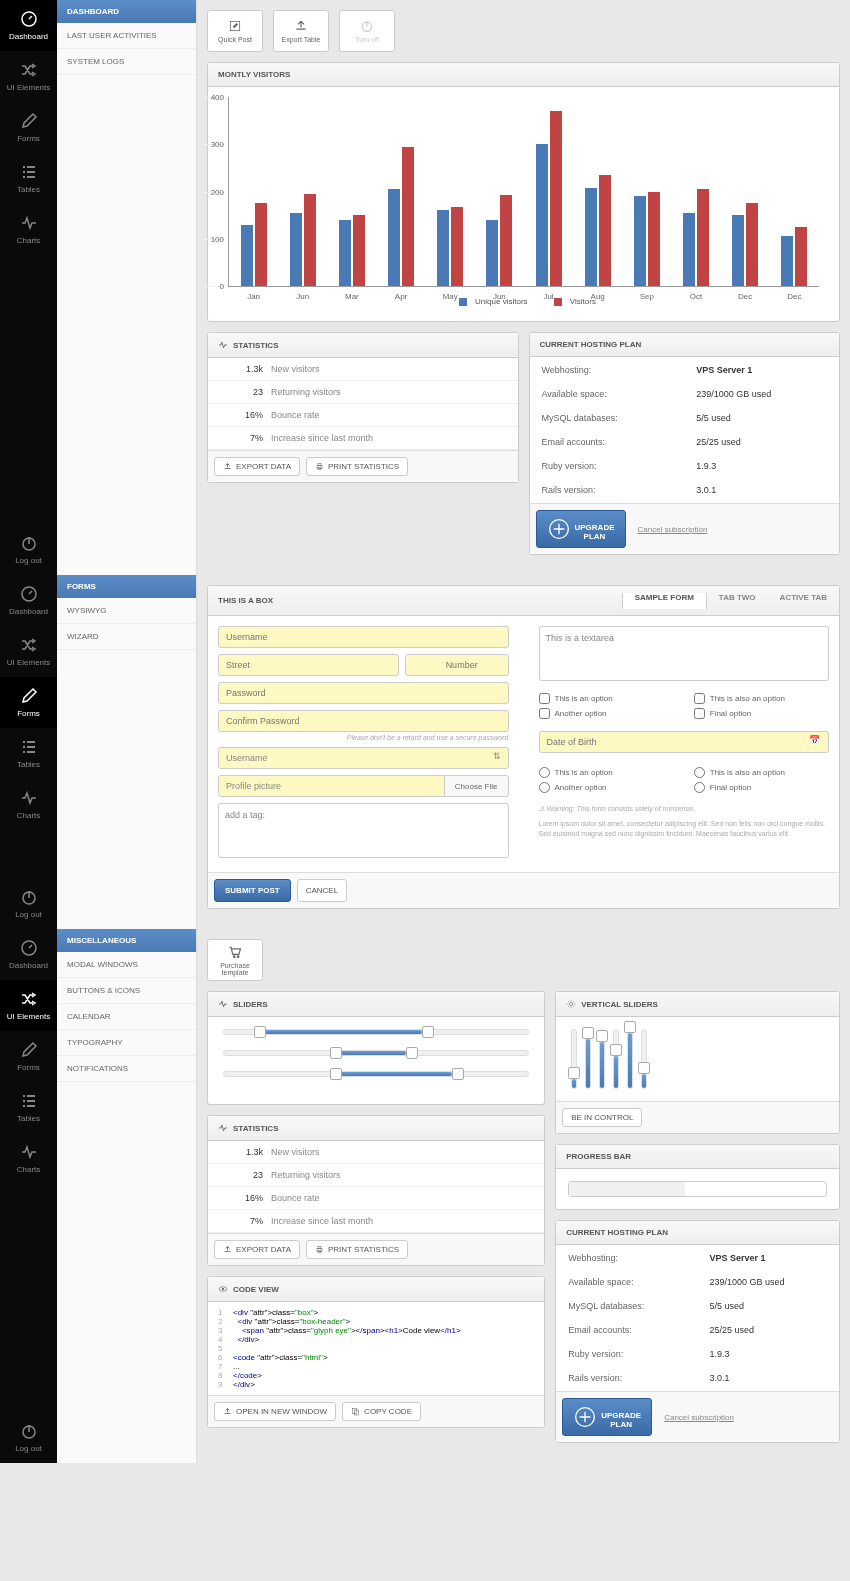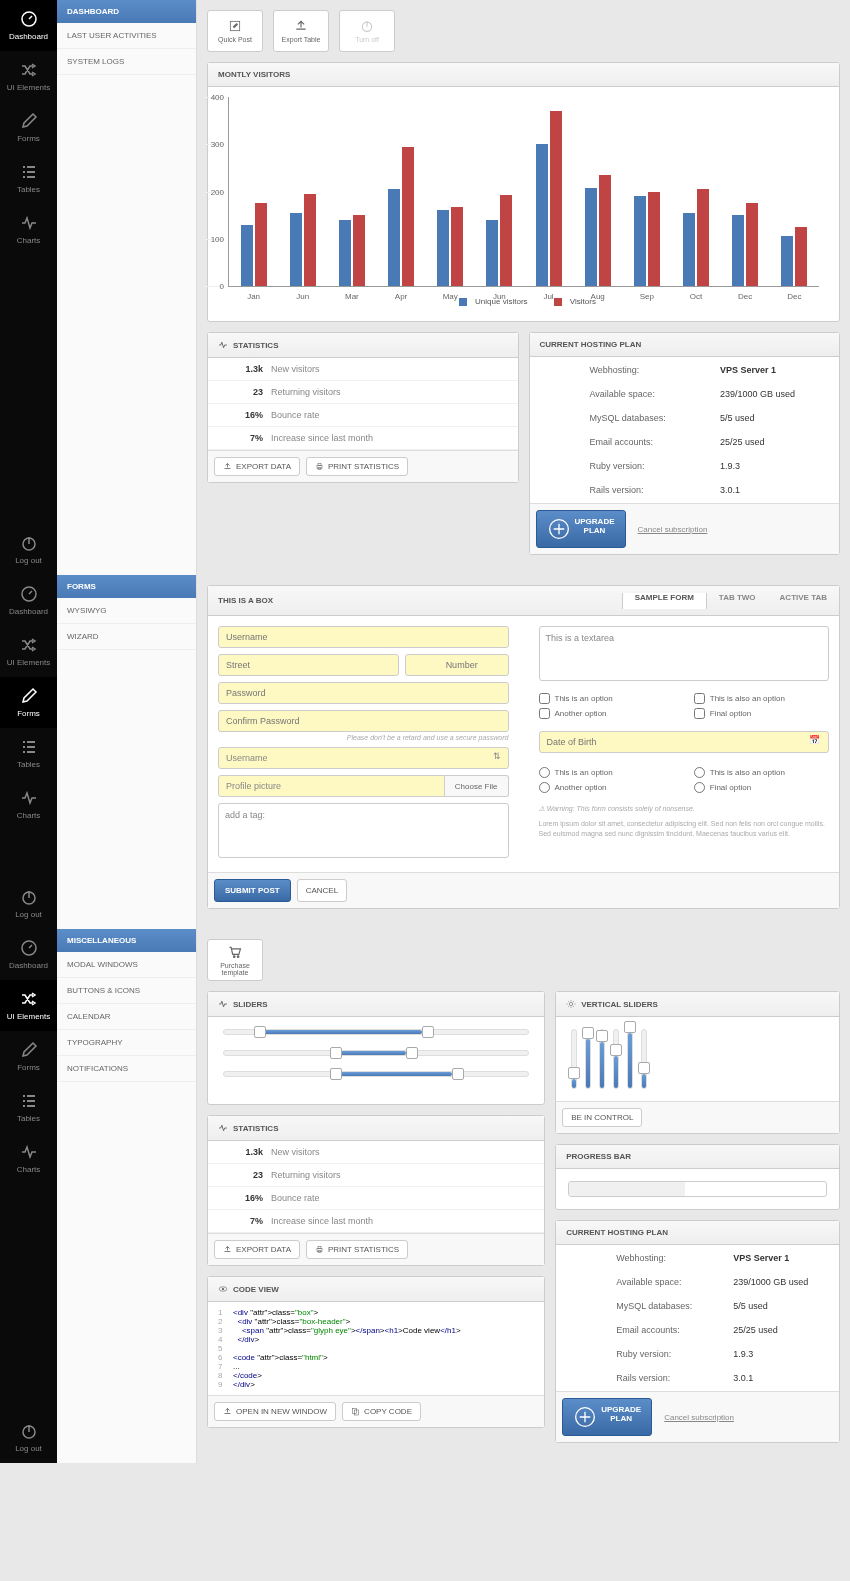--- a/index.html
+++ b/index.html
@@ -37,33 +37,33 @@
 .bars { display: flex; justify-content: space-around; align-items: flex-end; height: 100%; position: relative; }
 .bar-group { display: flex; gap: 2px; align-items: flex-end; height: 100%; position: relative; }
 .bar { width: 12px; }
 .bar.a { background: #4a7ab5; }
 .bar.b { background: #c14444; }
 .xlabel { position: absolute; bottom: -15px; left: 50%; transform: translateX(-50%); font-size: 8px; color: #666; }
 .legend { text-align: center; padding: 10px 0 5px; font-size: 8px; color: #555; }
 .legend span { margin: 0 8px; }
 .sq { display: inline-block; width: 8px; height: 8px; margin-right: 3px; vertical-align: middle; }
 .stat-row { display: flex; padding: 6px 10px; border-bottom: 1px solid #f0f0f0; font-size: 9px; }
-.stat-val { width: 45px; text-align: right; font-weight: bold; color: #333; margin-right: 8px; }
+.stat-val { width: 45px; text-align: right; font-weight: normal; color: #333; margin-right: 8px; }
 .stat-label { color: #888; }
 .box-footer { background: #f8f8f8; border-top: 1px solid #ddd; padding: 6px; display: flex; gap: 6px; }
 .btn-sm { background: #fff; border: 1px solid #ccc; border-radius: 3px; padding: 4px 8px; font-size: 8px; color: #555; cursor: pointer; display: inline-flex; align-items: center; gap: 4px; }
 .btn-sm svg { width: 9px; height: 9px; }
 
-.table { width: 100%; font-size: 9px; padding-left: 48px; }
+.table { width: 100%; font-size: 9px; }
 .table tr { border-bottom: 1px solid #eee; }
 .table td { padding: 6px 10px; color: #666; }
 .table td:last-child { color: #333; }
 .table .warn { color: #c14444; }
 
-.btn-primary { background: linear-gradient(#5b8dc8,#3a6aa5); color: #fff; border: 1px solid #2a5a95; border-radius: 3px; padding: 6px 10px; font-size: 8px; font-weight: bold; cursor: pointer; display: inline-flex; align-items: flex-start; gap: 4px; }
+.btn-primary { background: linear-gradient(#5b8dc8,#3a6aa5); color: #fff; border: 1px solid #2a5a95; border-radius: 3px; padding: 6px 10px; font-size: 8px; font-weight: bold; cursor: pointer; display: inline-flex; align-items: flex-end; gap: 4px; }
 .link-cancel { font-size: 8px; color: #888; text-decoration: underline; cursor: pointer; }
 
 .tabs { display: flex; margin-left: auto; }
 .tab { padding: 0 12px; font-size: 8px; color: #888; cursor: pointer; }
 .tab.active { background: #fff; color: #555; border-left: 1px solid #ccc; border-right: 1px solid #ccc; margin-bottom: -1px; padding-bottom: 7px; }
 
 .form-col { padding: 10px; }
 .input, .select { width: 100%; border: 1px solid #ccc; border-radius: 3px; padding: 5px 7px; font-size: 9px; color: #888; margin-bottom: 6px; background: #fef9c3; }
 .input-group { display: flex; gap: 6px; }
 .hint { font-size: 7px; color: #aaa; text-align: right; font-style: italic; margin-top: -4px; margin-bottom: 6px; }

